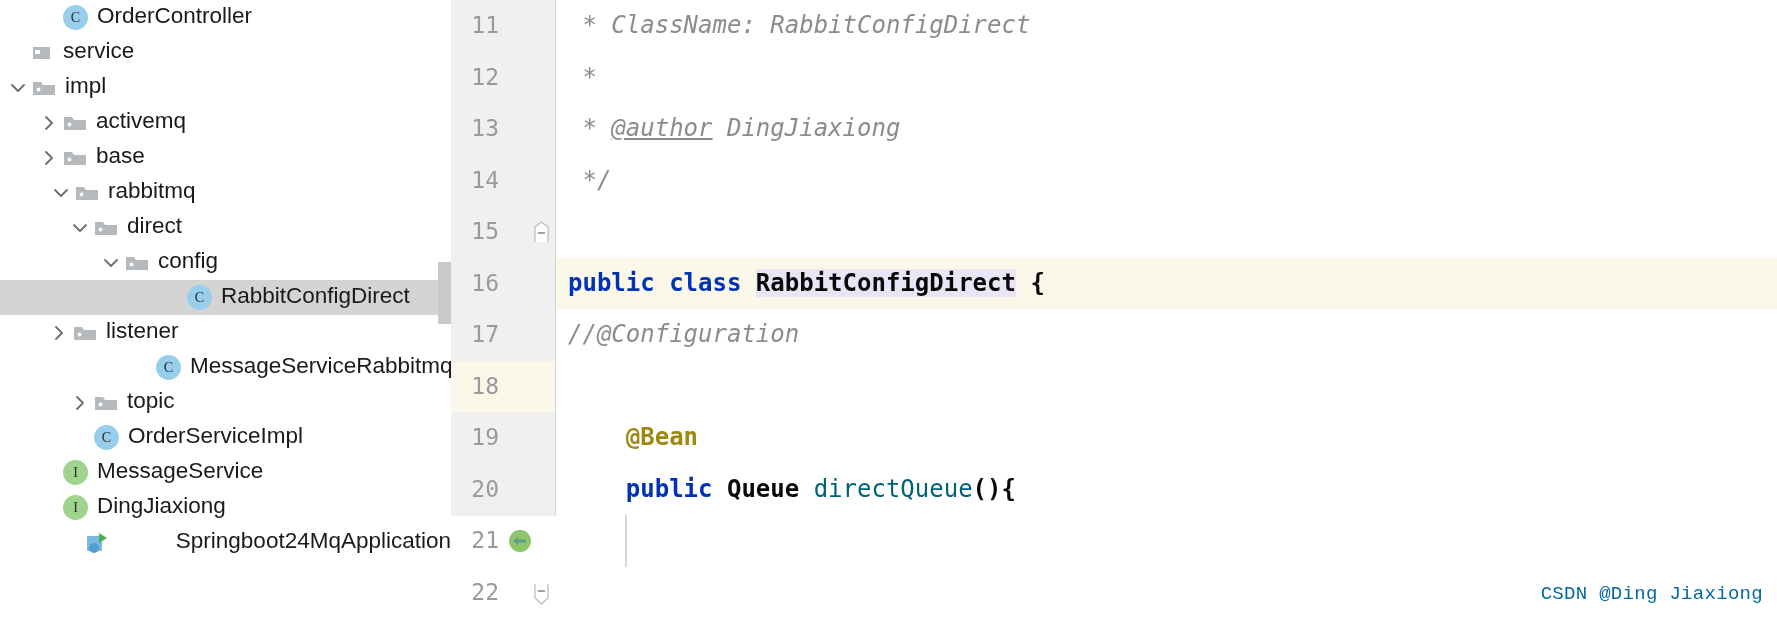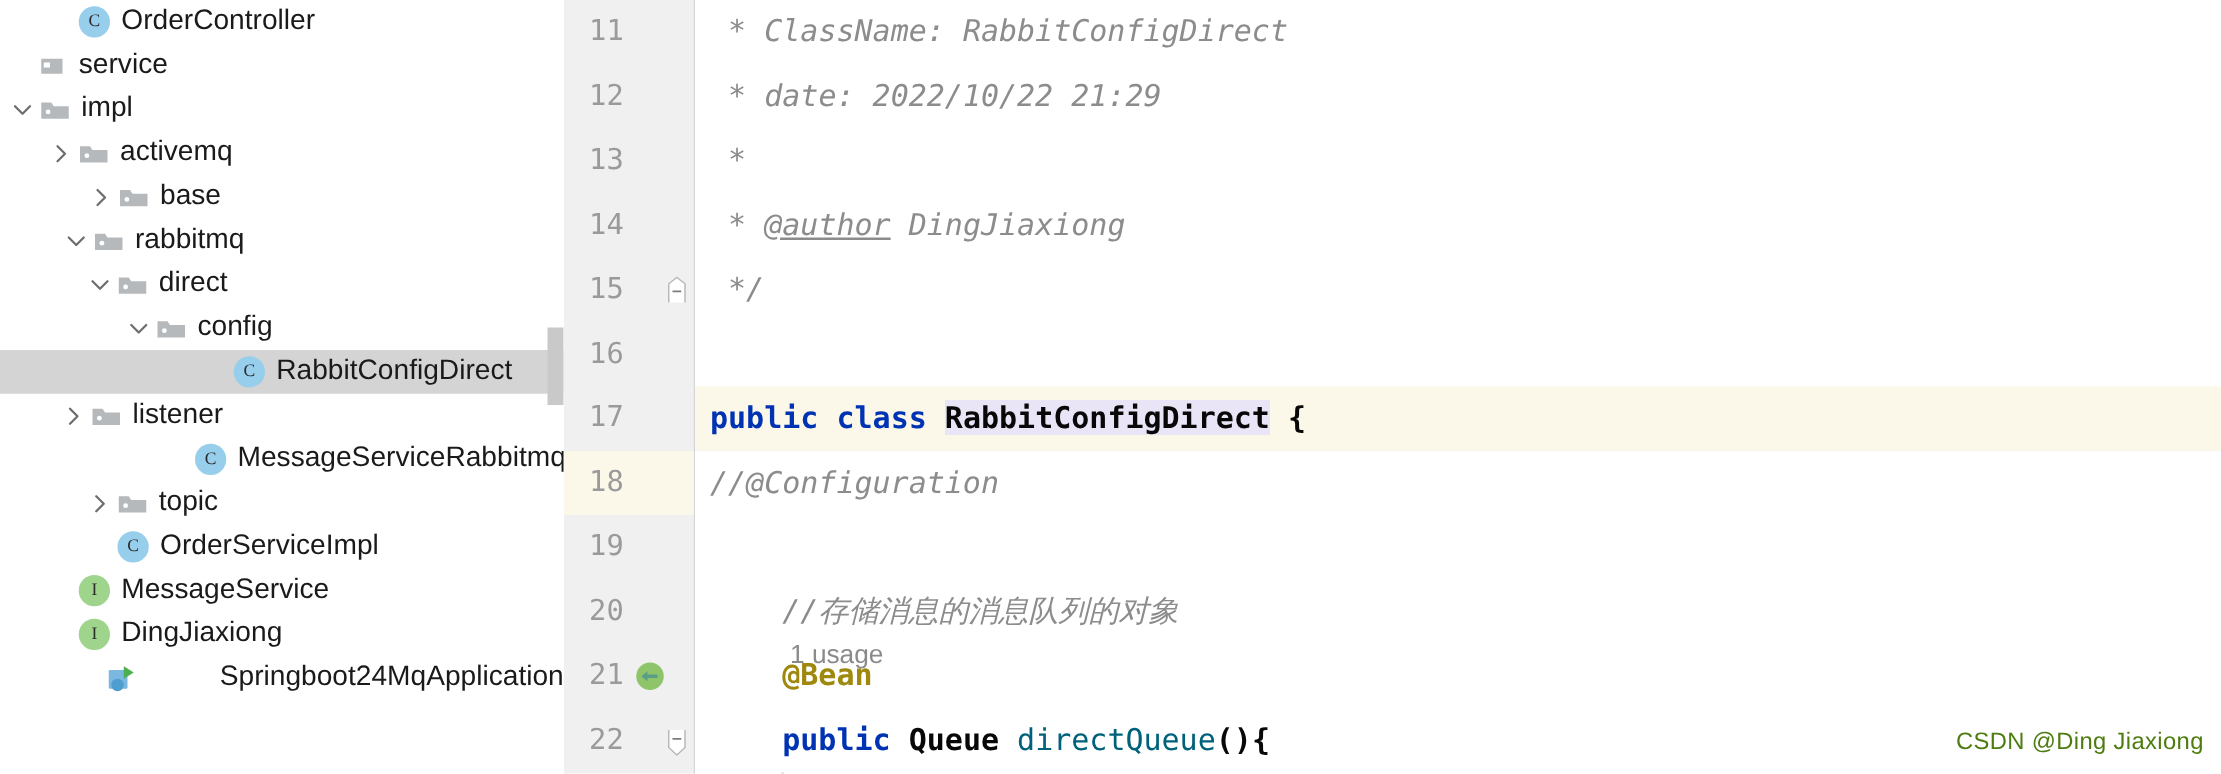--- a/index.html
+++ b/index.html
@@ -103,21 +103,21 @@
     position: relative;
     flex: 1 1 auto;
     height: 619px;
     background: #ffffff;
     overflow: hidden;
   }
   #gutter {
     position: absolute;
     left: 0; top: 0;
     width: 104px;
-    height: 619px;
+    height: 516px;
     background: #f0f0f0;
     border-right: 1px solid #d6d6d6;
   }
   #gutter-lines {
     position: absolute;
     left: 0; top: 0;
     width: 104px;
   }
   .gutter-row {
     position: relative;
@@ -195,23 +195,23 @@
     left: 82px;
     width: 17px;
     height: 22px;
   }
 
   
   #watermark {
     position: absolute;
     right: 14px;
     bottom: 14px;
-    font-family: Liberation Sans, sans-serif;
+    font-family: Liberation Mono, monospace;
     font-size: 19px;
-    color: #4d7c0f;
+    color: #0369a1;
     letter-spacing: 0.3px;
     white-space: nowrap;
   }
 </style>
 </head>
 <body>
 
 <div id="app">
 
   <div id="sidebar">
@@ -254,21 +254,21 @@
             </svg>
           </span>
           <span class="ic">
             <svg class="folder-icon" width="24" height="20" viewBox="0 0 24 20">
               <path d="M1 4 L1 17 L23 17 L23 7 L11 7 L9 4 Z" fill="#b6b9bc"></path>
               <circle cx="6.5" cy="11.5" r="1.9" fill="#ffffff"></circle>
             </svg>
           </span>
           <span class="label">activemq</span>
         </div>
-        <div class="tree-row" style="padding-left: 39px; margin-left: 32px;">
+        <div class="tree-row" style="padding-left: 39px;">
           <span class="arrow">
             <svg width="20" height="20" viewBox="0 0 20 20">
               <path d="M7 4 L13 10 L7 16" fill="none" stroke="#6e6e6e" stroke-width="1.8" stroke-linecap="round" stroke-linejoin="round"></path>
             </svg>
           </span>
           <span class="ic">
             <svg class="folder-icon" width="24" height="20" viewBox="0 0 24 20">
               <path d="M1 4 L1 17 L23 17 L23 7 L11 7 L9 4 Z" fill="#b6b9bc"></path>
               <circle cx="6.5" cy="11.5" r="1.9" fill="#ffffff"></circle>
             </svg>
@@ -448,39 +448,35 @@
                 <line x1="5" y1="8" x2="12" y2="8" stroke="#7c7c7c" stroke-width="1.4"></line>
               </svg></span>
           </div>
           <div class="gutter-row"></div>
         </div>
     </div>
     <div id="code-area">
 
       <div class="code-row"><span class="inner"><span class="tok-javadoc"> * </span><span class="tok-javadoc">ClassName: RabbitConfigDirect</span></span></div>
 
-      <div class="code-row"><span class="inner"><span class="tok-javadoc"> * </span><span class="tok-javadoc">date: 2022/10/22 21:29</span></span></div>
 
       <div class="code-row"><span class="inner"><span class="tok-javadoc"> *</span></span></div>
 
       <div class="code-row"><span class="inner"><span class="tok-javadoc"> * </span><span class="tok-tag">@author</span><span class="tok-javadoc"> DingJiaxiong</span></span></div>
 
       <div class="code-row"><span class="inner"><span class="tok-javadoc"> */</span></span></div>
 
       <div class="code-row"><span class="inner">&nbsp;</span></div>
 
       <div class="code-row hl"><span class="inner"><span class="tok-kw">public</span><span class="tok-plain"> </span><span class="tok-kw">class</span><span class="tok-plain"> </span><span class="tok-cls ident-hl">RabbitConfigDirect</span><span class="tok-plain"> {</span></span></div>
 
       <div class="code-row"><span class="inner"><span class="tok-comment">//@Configuration</span></span></div>
 
       <div class="code-row"><span class="inner">&nbsp;</span></div>
 
-      <div class="code-row"><span class="inner"><span class="tok-comment">    </span><span class="tok-comment">//</span><span class="tok-comment">存储消息的消息队列的对象</span></span>
-        <span class="usage-hint" style="left:76px; top:34px;">1 usage</span>
-      </div>
 
       <div class="code-row"><span class="inner"><span class="tok-plain">    </span><span class="tok-ann">@Bean</span></span></div>
 
       <div class="code-row"><span class="inner"><span class="tok-plain">    </span><span class="tok-kw">public</span><span class="tok-plain"> </span><span class="tok-cls">Queue</span><span class="tok-plain"> </span><span class="tok-method">directQueue</span><span class="tok-plain">(){</span></span></div>
 
       <div class="code-row"><span class="inner">&nbsp;</span>
         <span class="caret-line" style="left:69px; top:0px; height:52px; background:#d6d6d6;"></span>
       </div>
 
     </div>

